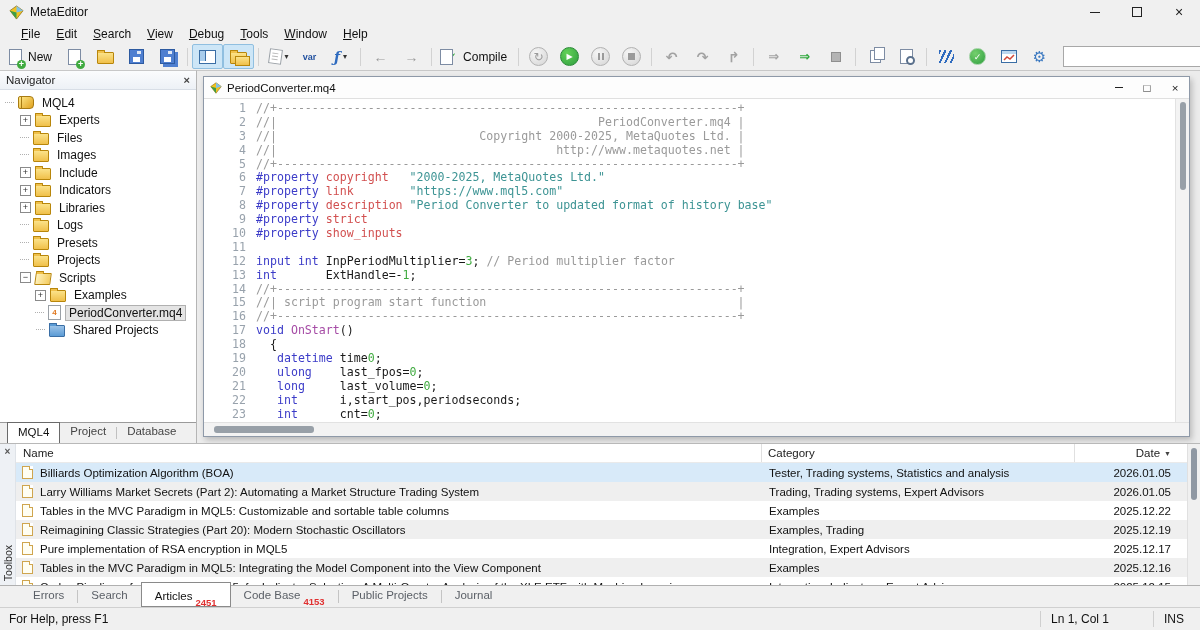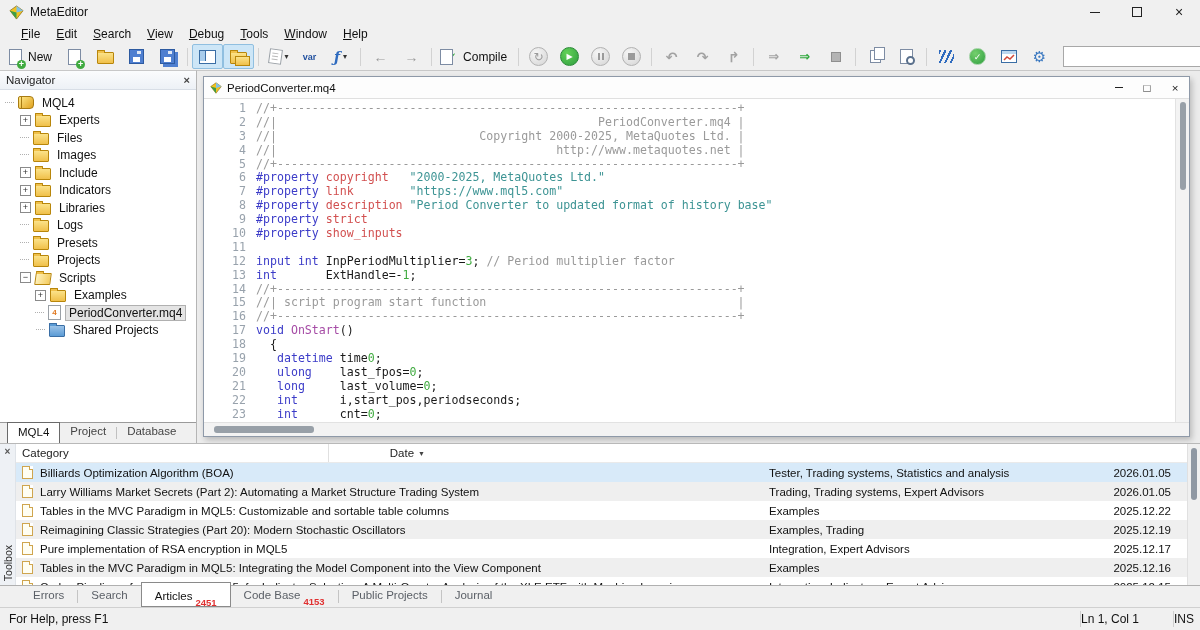--- a/index.html
+++ b/index.html
@@ -138,21 +138,21 @@
   
   .bottom-tabs{position:absolute;top:585px;left:0;right:0;height:22px;background:#f0f0f0;border-top:1px solid #b0b0b0;display:flex;align-items:stretch;padding-left:20px;font-size:11.5px;color:#5a5f66;box-sizing:border-box;}
   .btab{padding:3px 13px 0;display:flex;align-items:flex-start;gap:3px;position:relative;}
   .btab.active{background:#fff;border:1px solid #8a8a8a;margin-top:-4px;padding-top:7px;color:#111;z-index:2;}
   .bcount{color:#e03030;font-weight:bold;font-size:9.5px;position:relative;top:7px;}
   .btab-sep{width:1px;background:#c4c4c4;margin:4px 0;}
 
   
   .statusbar{position:absolute;top:607px;left:0;right:0;height:23px;background:#f0f0f0;border-top:1px solid #d0d0d0;display:flex;align-items:center;font-size:12px;color:#111;box-sizing:border-box;}
   .sb-help{padding-left:9px;flex:1;}
-  .sb-cell{border-left:1px solid #cfcfcf;height:16px;display:flex;align-items:center;padding:0 0;}
+  .sb-cell{border-left:1px solid #cfcfcf;height:16px;display:flex;align-items:center;padding:0 10px;}
   .sb-pos{width:92px;}
   .sb-ins{width:26px;}
 </style>
 </head>
 <body>
 
 <div class="app">
 
   <div class="titlebar">
     <span class="app-icon">
@@ -482,20 +482,21 @@
     </div>
   </div>
 
   <div class="toolbox">
     <div class="tb-side">
       <span class="tb-close">×</span>
       <span class="tb-label">Toolbox</span>
     </div>
     <div class="tb-main">
       <div class="tb-header">
+        <span class="th-name">Name</span>
         <span class="th-cat">Category</span>
         <span class="th-date">
             <span>Date</span>
             <span class="sort-arrow">▼</span>
           </span>
       </div>
       <div class="tb-rows" id="rows">
           <div class="trow sel">
             <span class="td-name">
               <span class="doc-icon"></span>

